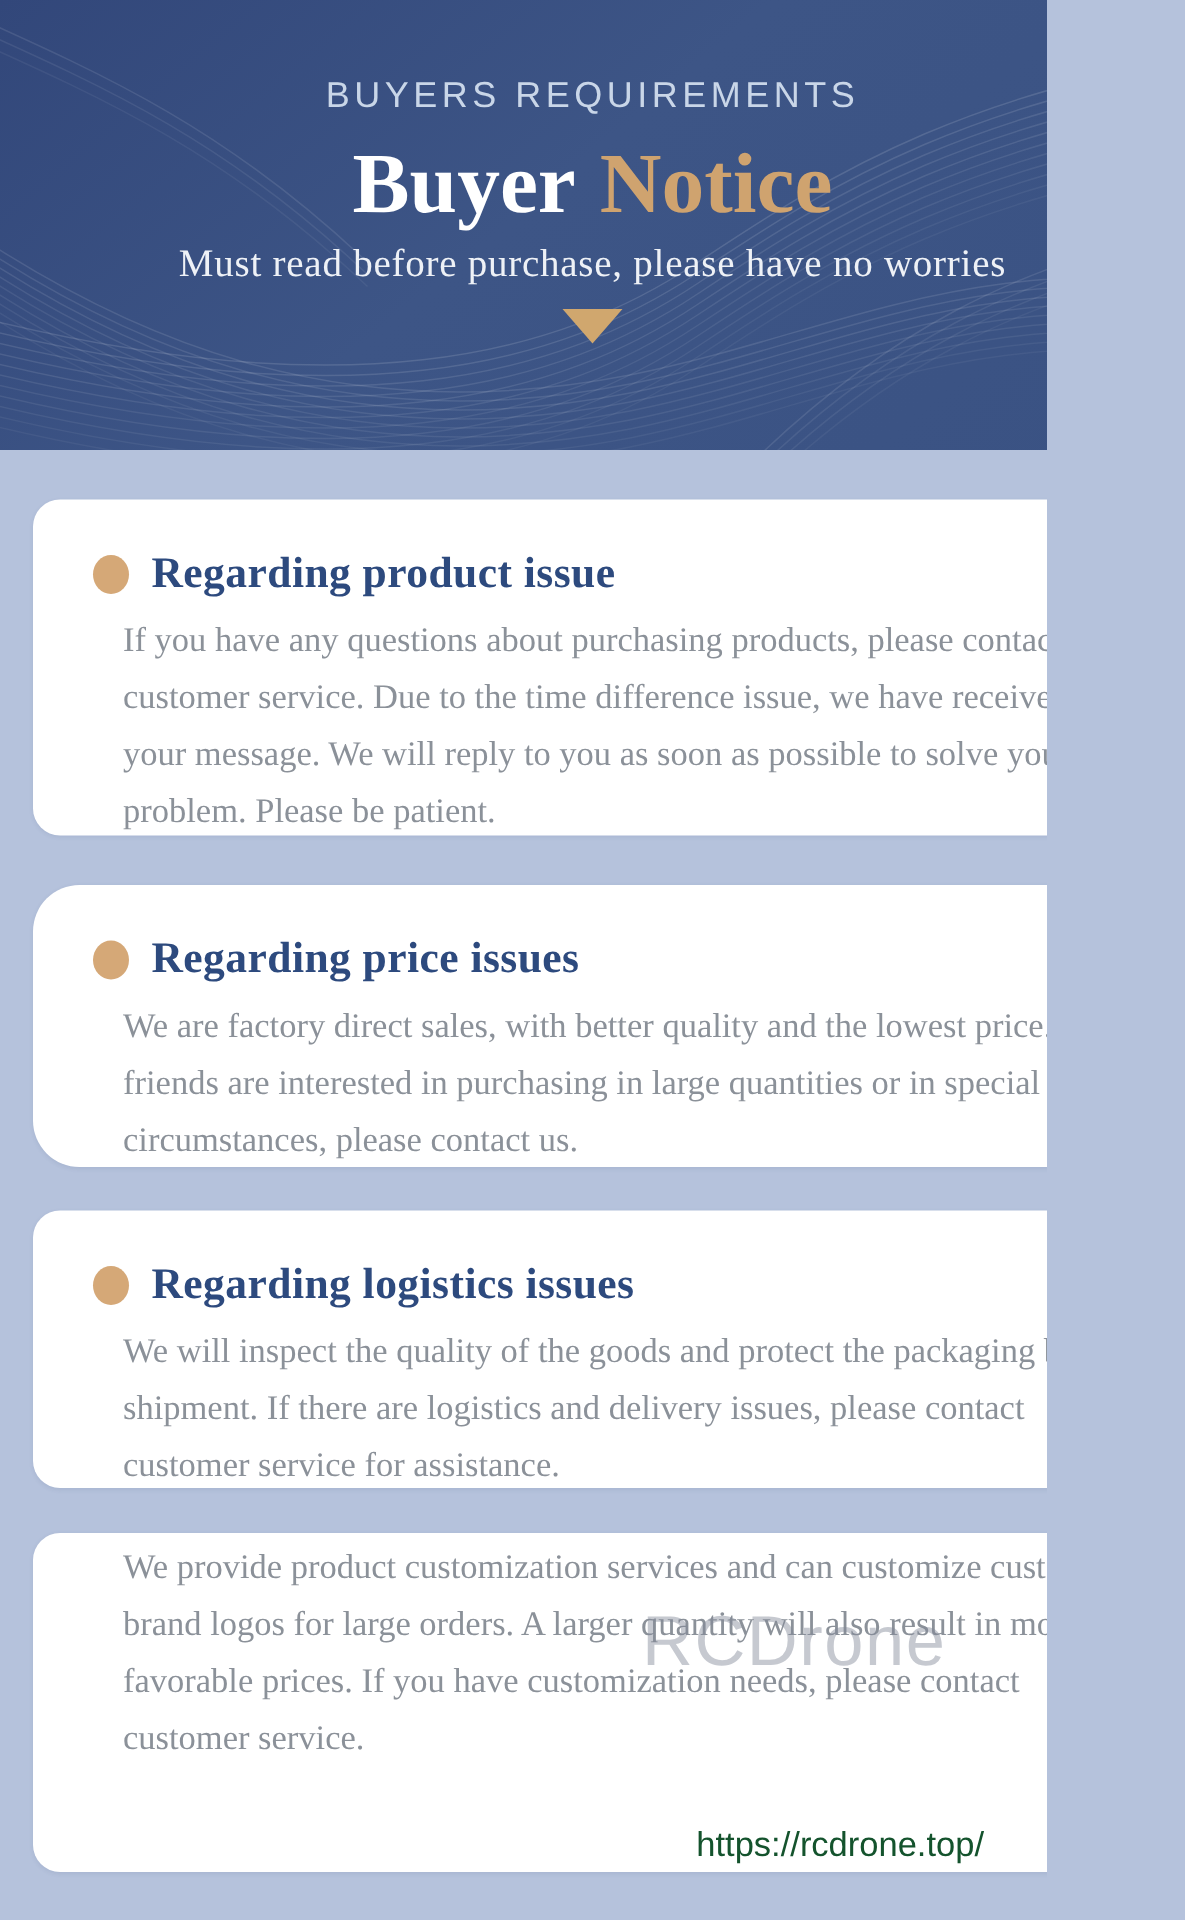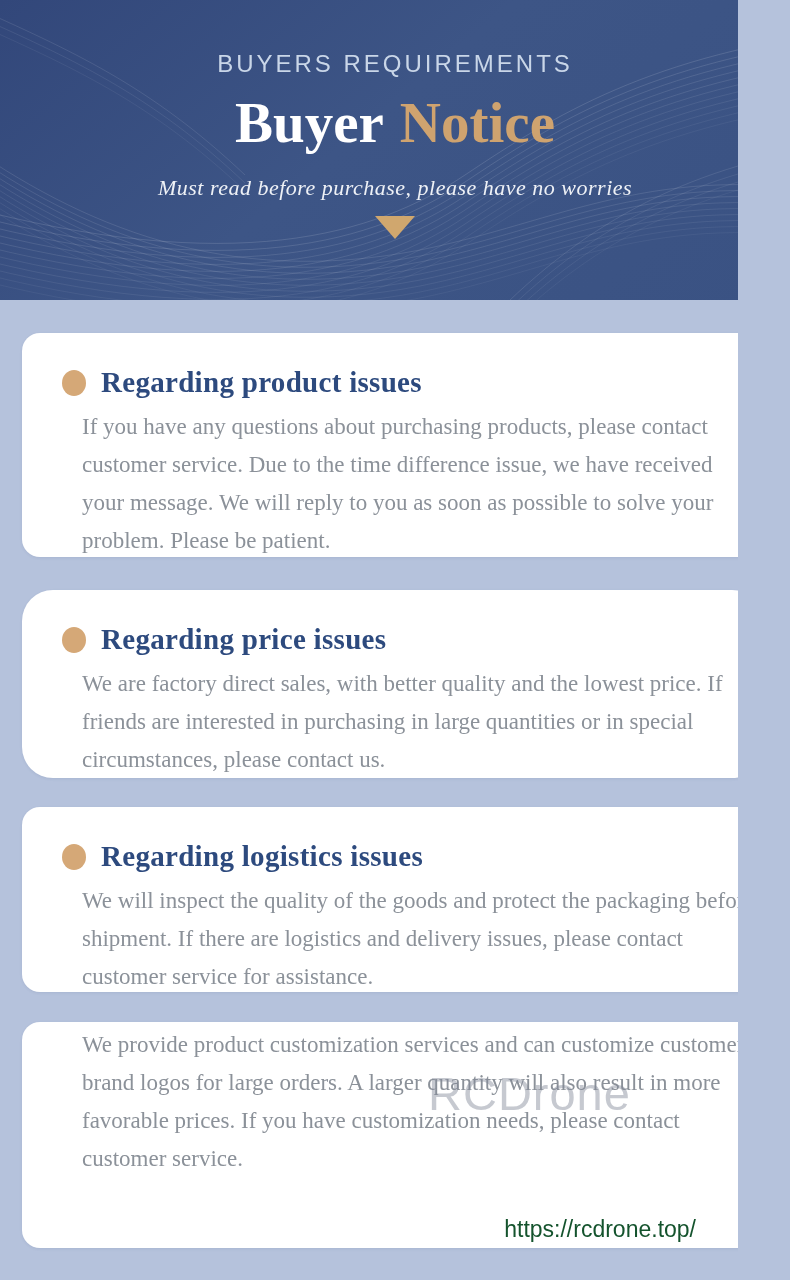--- a/index.html
+++ b/index.html
@@ -1,21 +1,21 @@
 <!DOCTYPE html>
 <html><head>
 <meta charset="utf-8">
 <style>
   html, body { margin: 0; padding: 0; }
   body {
     width: 790px; height: 1280px;
     background: #b5c2dc;
     font-family: "Liberation Serif", serif;
   }
-  .page { position: relative; width: 698px; height: 1280px; overflow: hidden; padding-left: 40px; }
+  .page { position: relative; width: 698px; height: 1280px; overflow: hidden; }
 
   
   .banner {
     position: absolute; top: 0; left: 0; width: 790px; height: 300px;
     background: linear-gradient(140deg, #32477a 0%, #3d5586 45%, #3a5283 100%);
     overflow: hidden;
   }
   .banner .waves { position: absolute; top: 0; left: 0; width: 790px; height: 300px; }
   .banner-content {
     position: relative; height: 100%;
@@ -24,21 +24,21 @@
   .eyebrow {
     margin-top: 50px;
     font-family: "Liberation Sans", sans-serif;
     font-size: 24px; letter-spacing: 3px;
     color: #c9d6e8; font-weight: 400;
   }
   .title { margin-top: 14px; font-size: 57px; font-weight: 700; line-height: 1.1; }
   .title .primary { color: #ffffff; }
   .title .accent { color: #cfa36f; margin-left: 16px; }
   .subtitle {
-    margin-top: 20px; font-size: 22px; color: #eef1f6; letter-spacing: 0.5px; font-style: italic;
+    margin-top: 6px; font-size: 26px; color: #eef1f6; letter-spacing: 0.5px;
   }
   .arrow-down {
     margin-top: 15px; width: 0; height: 0;
     border-left: 20px solid transparent;
     border-right: 20px solid transparent;
     border-top: 23px solid #d0a76e;
   }
 
   
   .card {
@@ -129,21 +129,21 @@
         <span class="primary">Buyer</span><span class="accent">Notice</span>
       </div>
       <div class="subtitle">Must read before purchase, please have no worries</div>
       <div class="arrow-down"></div>
     </div>
   </div>
 
   <div class="card card-1">
     <div class="card-head">
       <span class="bullet"></span>
-      <span class="card-title">Regarding product issues</span>
+      <span class="card-title">Regarding product issue</span>
     </div>
     <div class="card-body">If you have any questions about purchasing products, please contact customer service. Due to the time difference issue, we have received your message. We will reply to you as soon as possible to solve your problem. Please be patient.</div>
   </div>
 
   <div class="card card-2">
     <div class="card-head">
       <span class="bullet"></span>
       <span class="card-title">Regarding price issues</span>
     </div>
     <div class="card-body">We are factory direct sales, with better quality and the lowest price. If friends are interested in purchasing in large quantities or in special circumstances, please contact us.</div>

